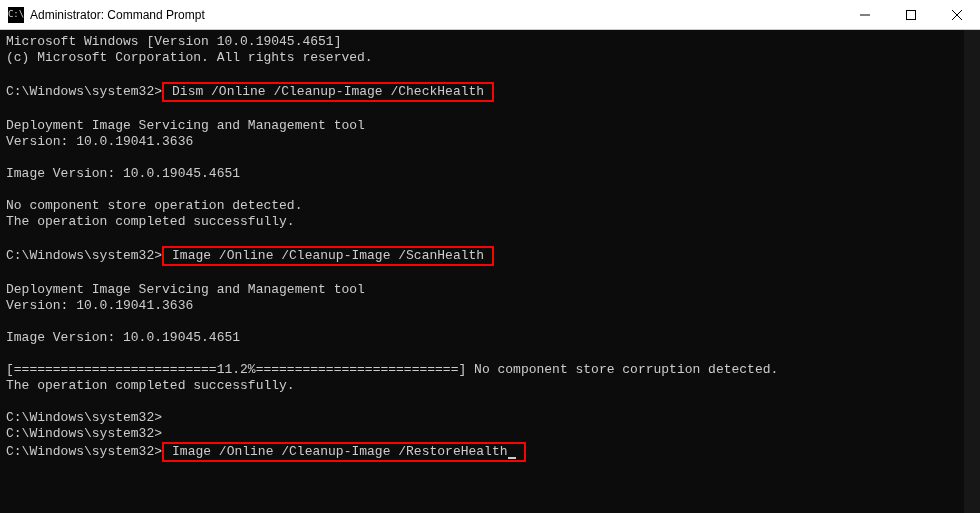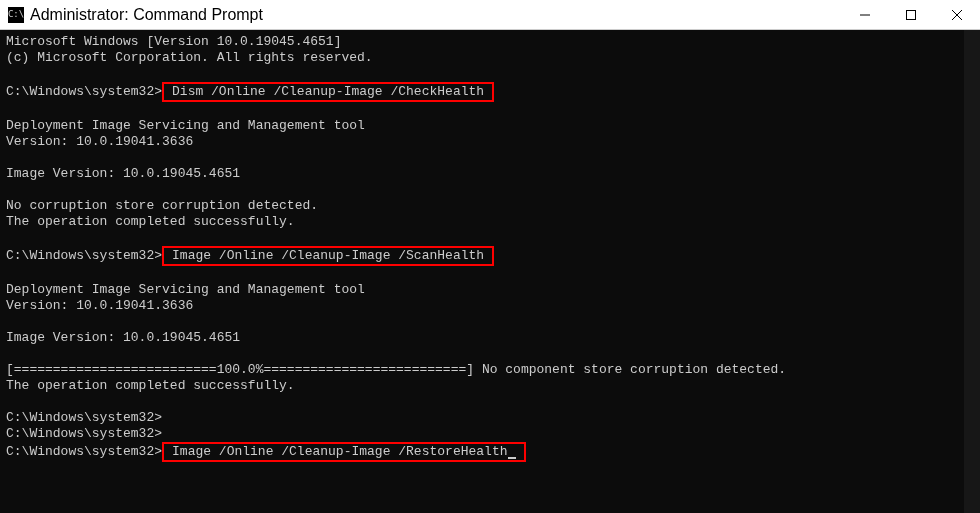--- a/index.html
+++ b/index.html
@@ -37,21 +37,21 @@
       justify-content: center;
     }
     .titlebar-icon-inner {
       color: #ccc;
       font-size: 9px;
       font-family: Consolas, monospace;
       line-height: 1;
     }
     .titlebar-text {
       font-family: 'Segoe UI', Tahoma, sans-serif;
-      font-size: 16px;
+      font-size: 12px;
       color: #000;
       flex: 1;
     }
     .titlebar-controls {
       display: flex;
       height: 100%;
     }
     .titlebar-btn {
       width: 46px;
       height: 100%;
@@ -129,31 +129,31 @@
   <div class="terminal"><span>Microsoft Windows [Version 10.0.19045.4651]</span>
 <span>(c) Microsoft Corporation. All rights reserved.</span>
 
 <span>C:\Windows\system32&gt;</span><span class="highlight"><span>Dism /Online /Cleanup-Image /CheckHealth</span></span>
 
 <span>Deployment Image Servicing and Management tool</span>
 <span>Version: 10.0.19041.3636</span>
 
 <span>Image Version: 10.0.19045.4651</span>
 
-<span>No corruption store corruption detected.</span>
+<span>No component store operation detected.</span>
 <span>The operation completed successfully.</span>
 
 <span>C:\Windows\system32&gt;</span><span class="highlight"><span>Image /Online /Cleanup-Image /ScanHealth</span></span>
 
 <span>Deployment Image Servicing and Management tool</span>
 <span>Version: 10.0.19041.3636</span>
 
 <span>Image Version: 10.0.19045.4651</span>
 
-<span>[==========================100.0%==========================] No component store corruption detected.</span>
+<span>[==========================11.2%==========================] No component store corruption detected.</span>
 <span>The operation completed successfully.</span>
 
 <span>C:\Windows\system32&gt;</span>
 <span>C:\Windows\system32&gt;</span>
 <span>C:\Windows\system32&gt;</span><span class="highlight"><span>Image /Online /Cleanup-Image /RestoreHealth</span><span class="cursor"></span></span>
 </div>
 
   <div class="scrollbar"></div>
 </div>
 

